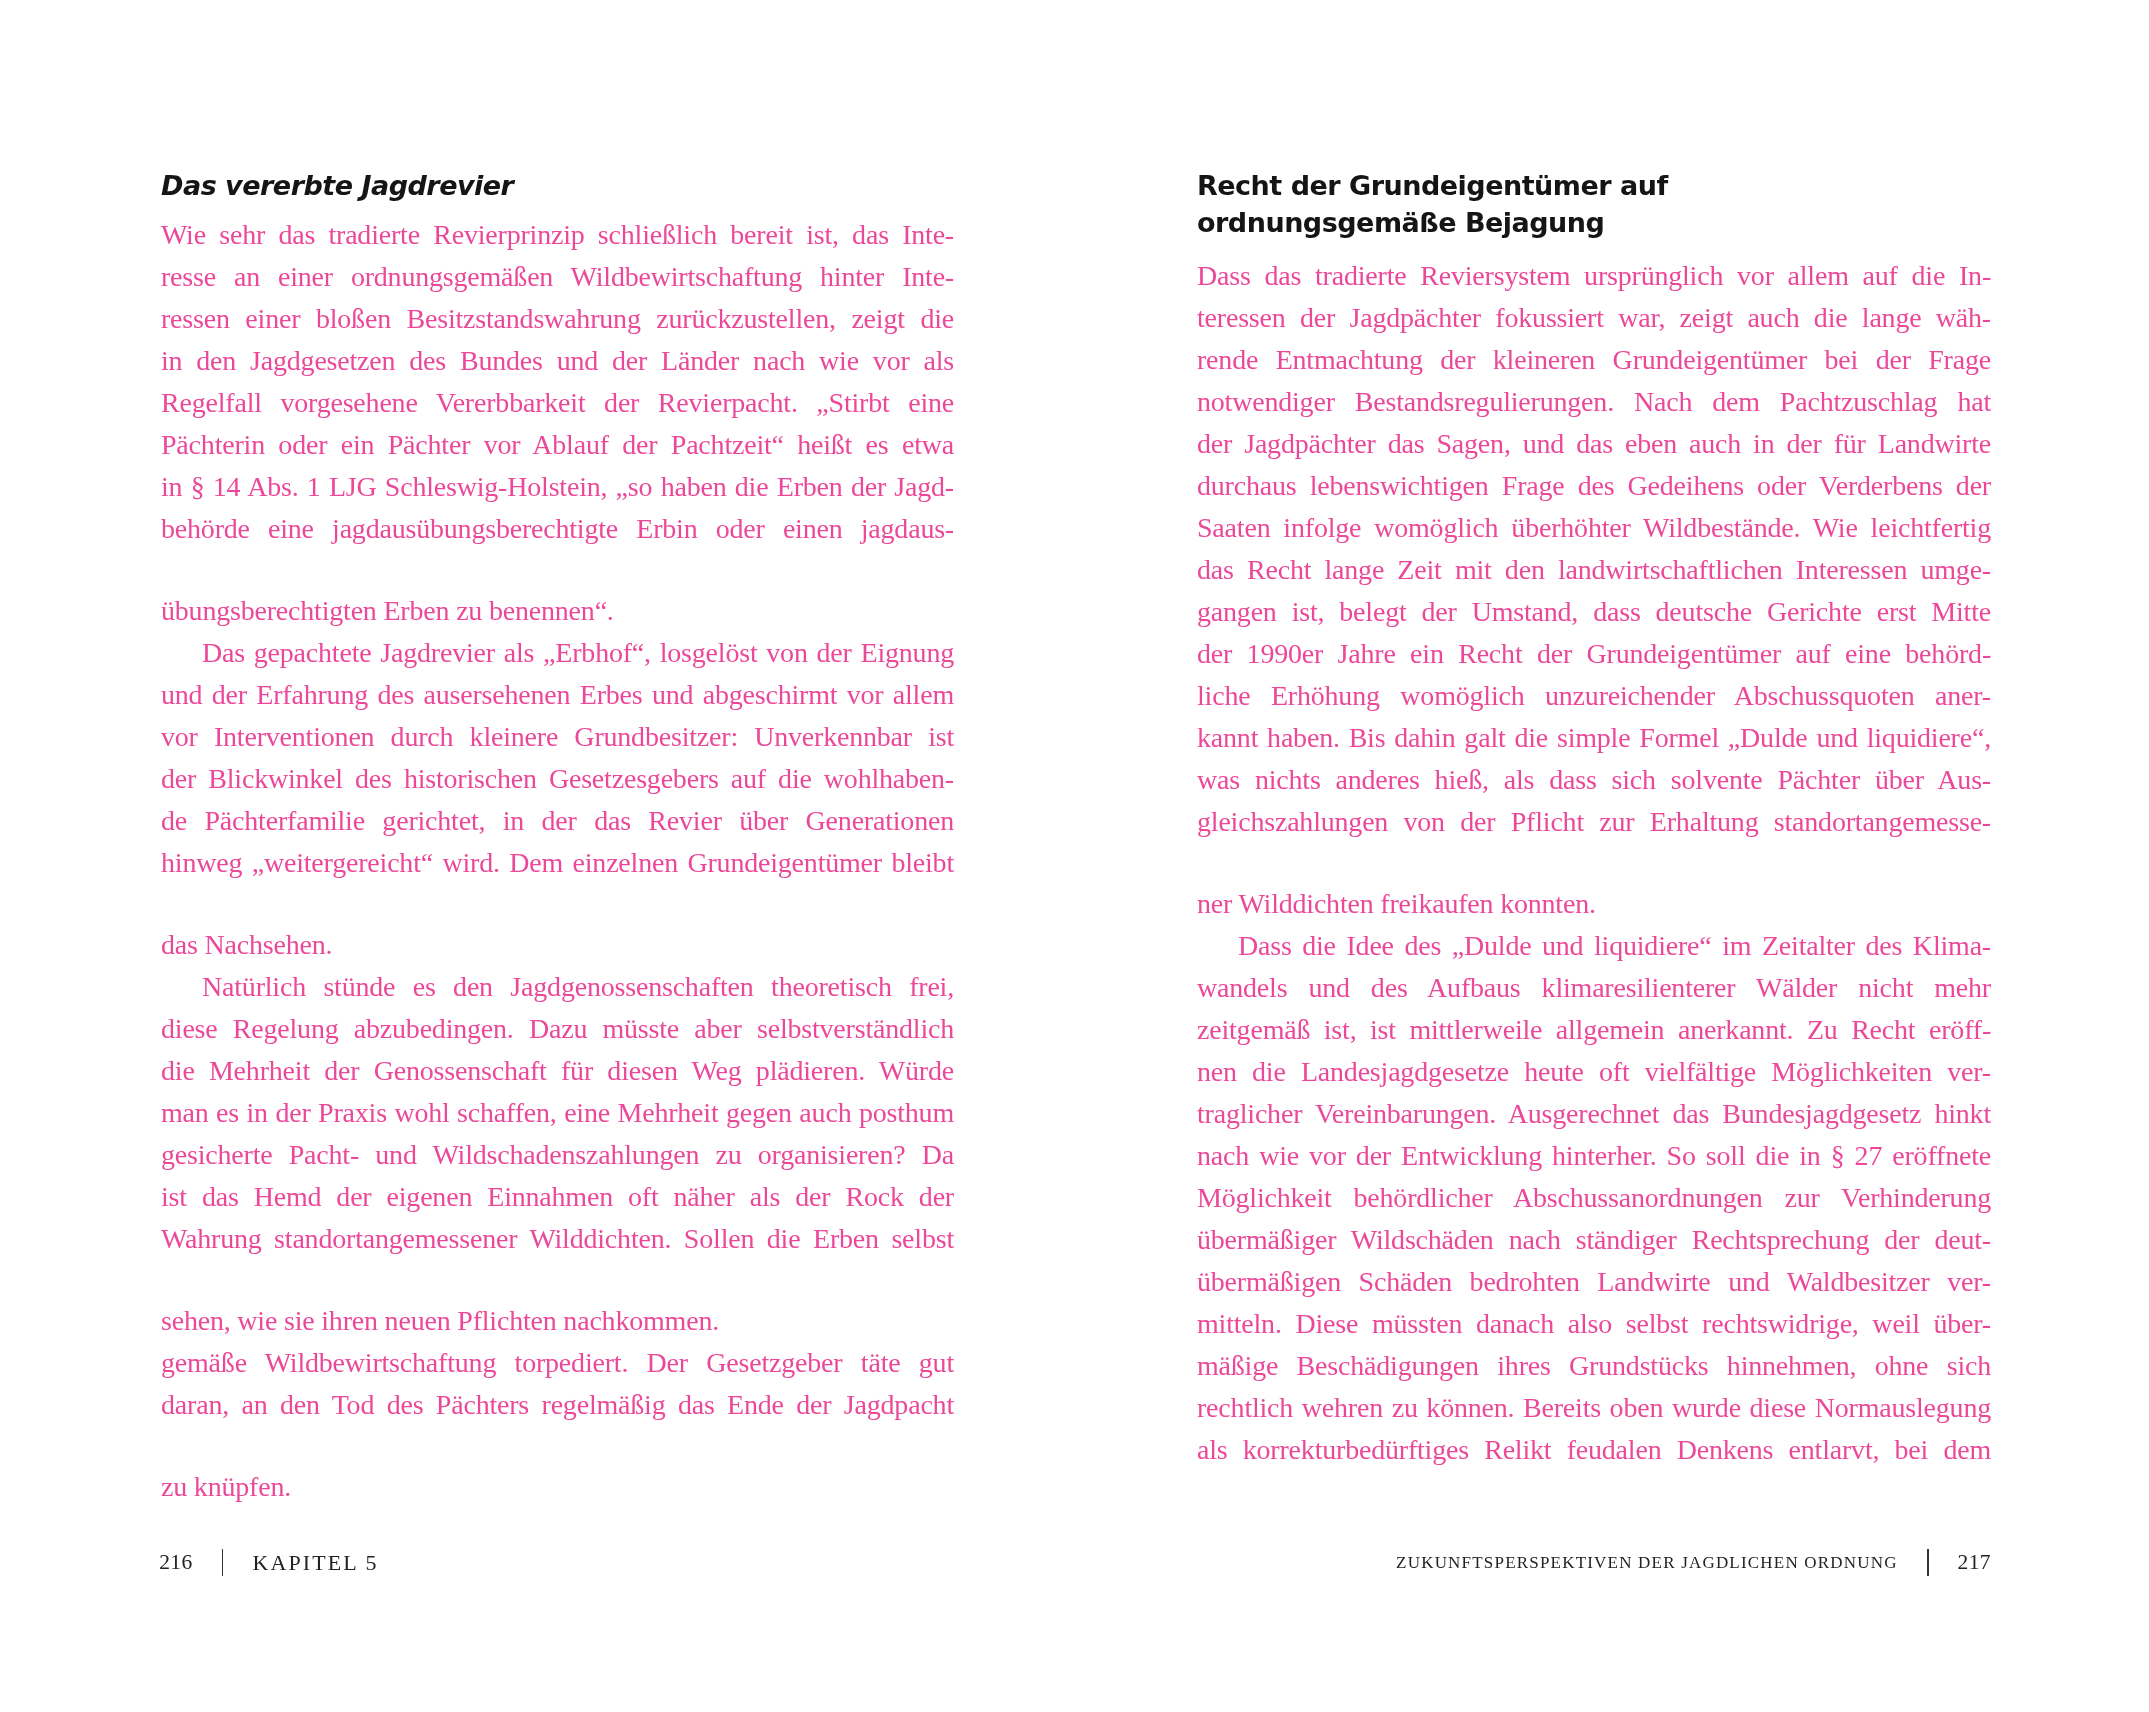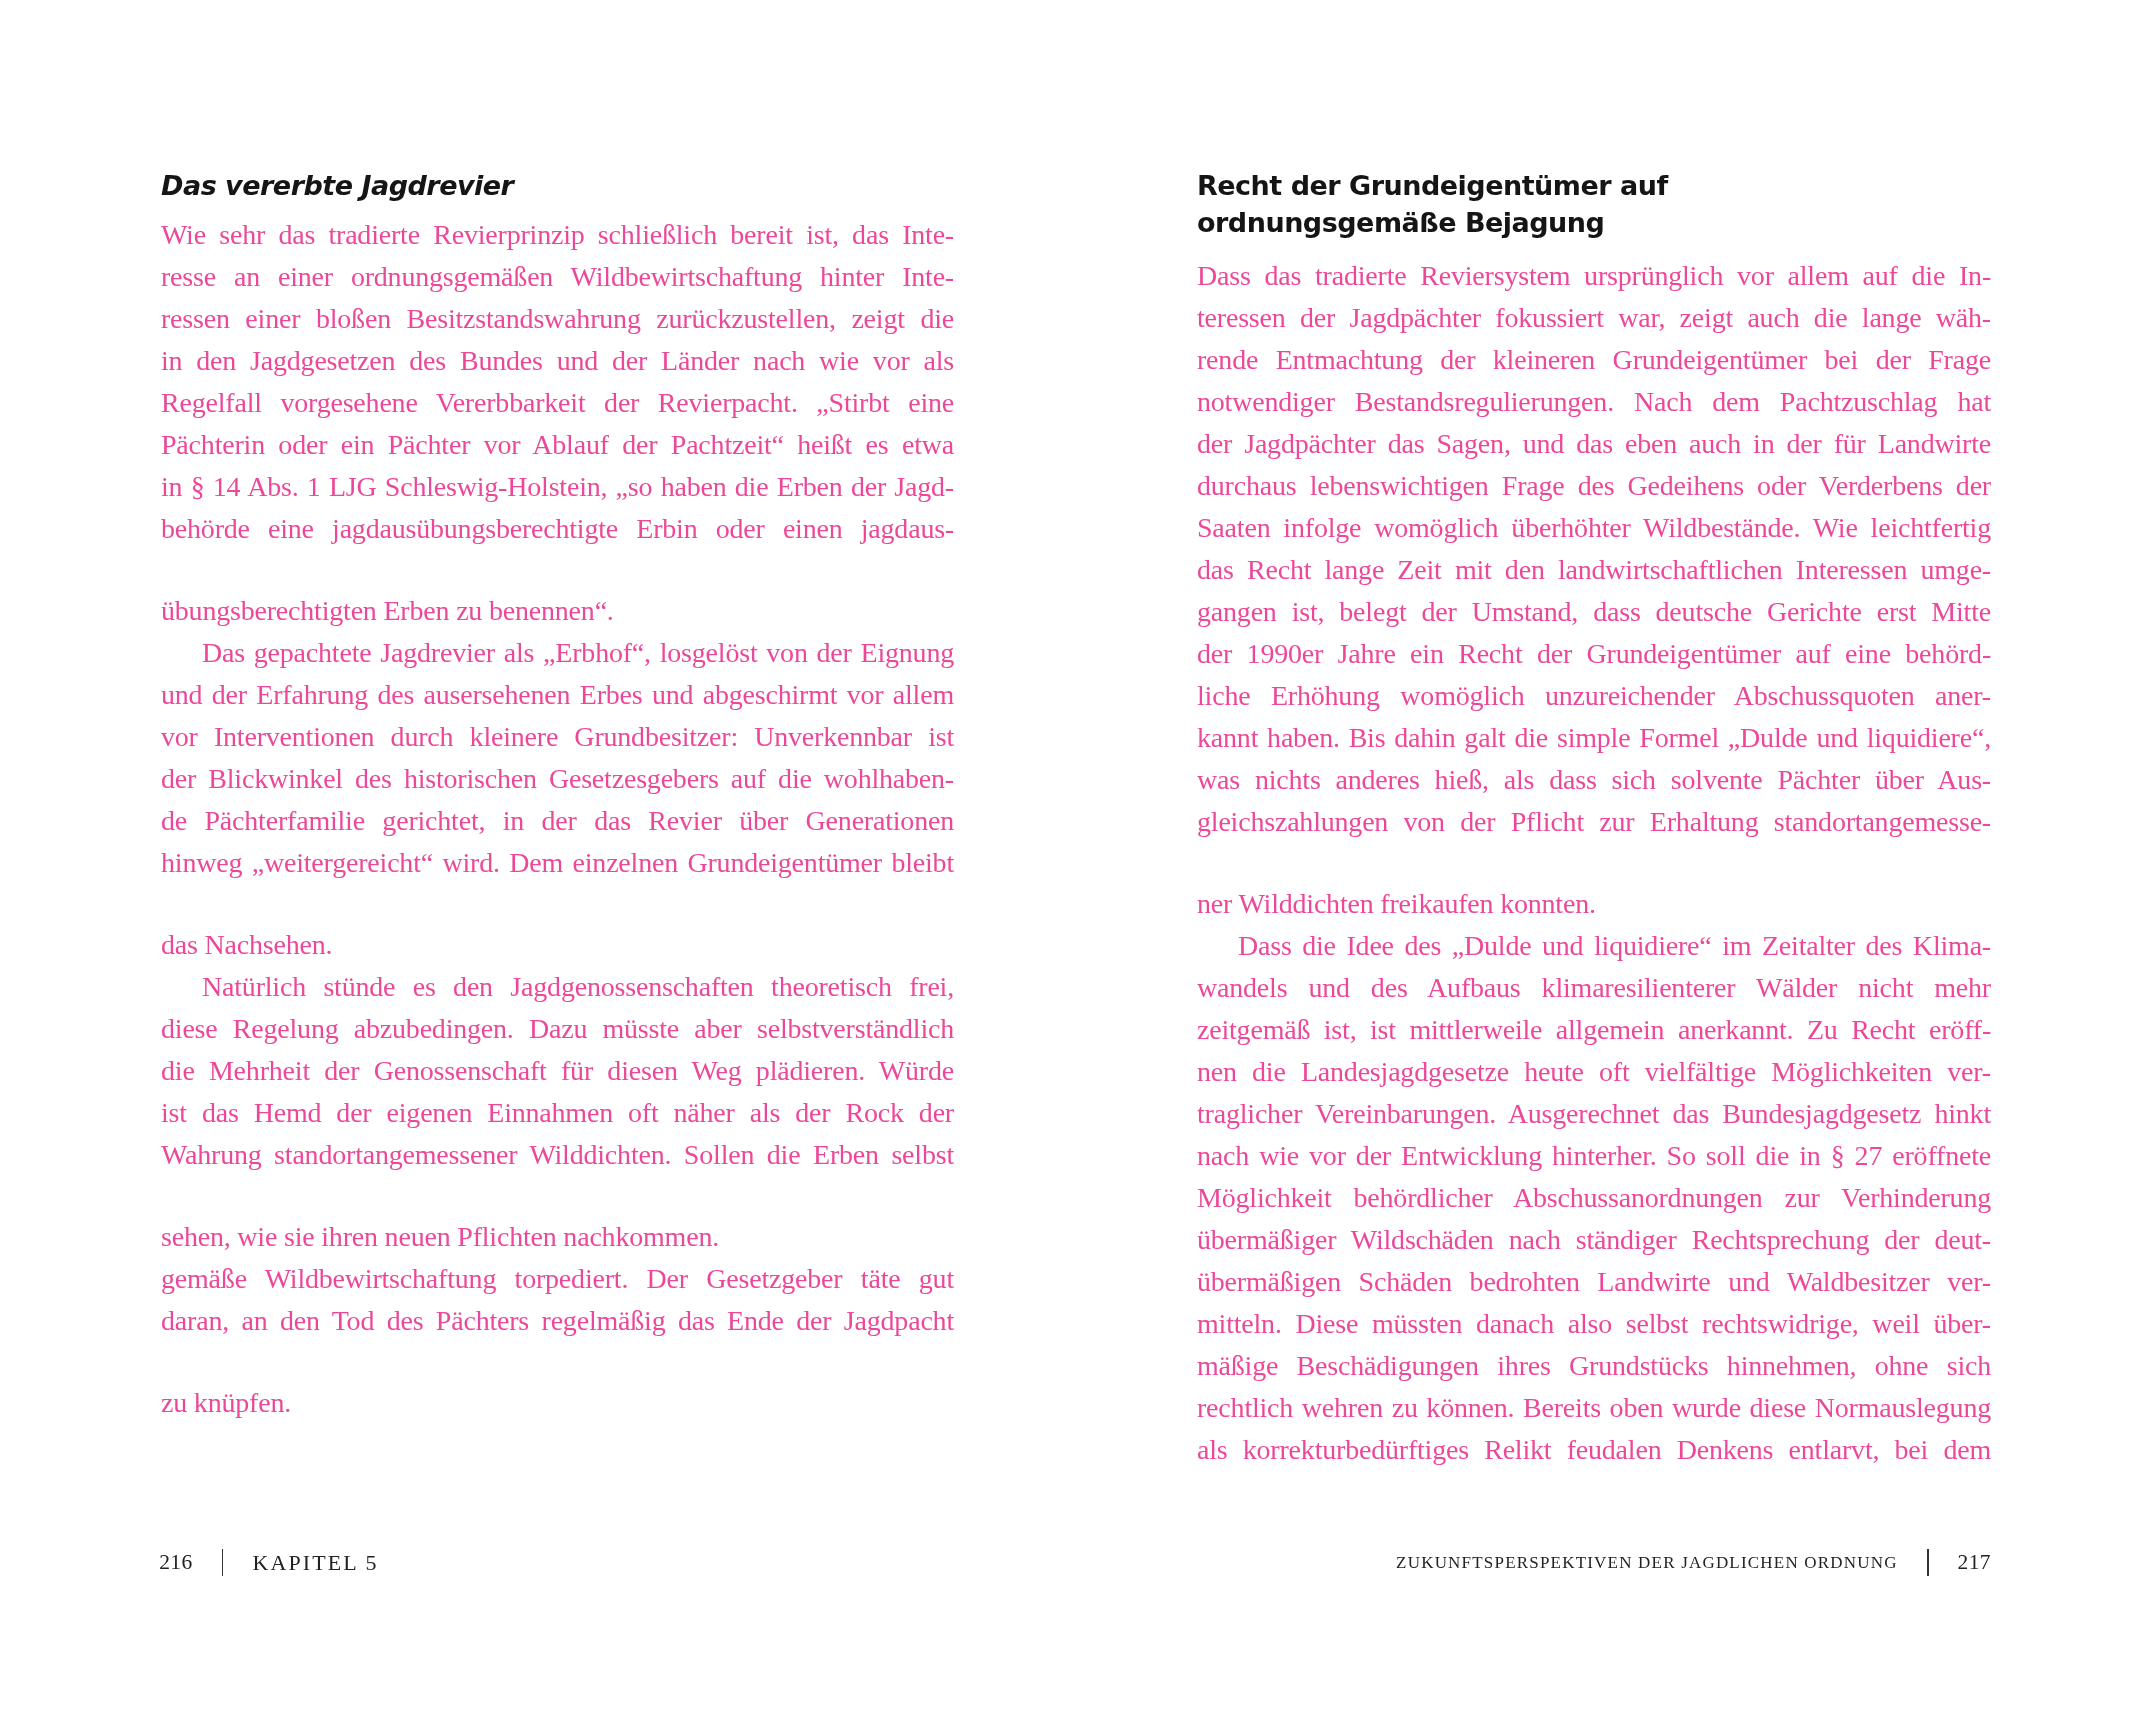--- a/index.html
+++ b/index.html
@@ -60,20 +60,22 @@
       <span class="line indent">Das gepachtete Jagdrevier als „Erbhof“, losgelöst von der Eignung</span>
       <span class="line">und der Erfahrung des ausersehenen Erbes und abgeschirmt vor allem</span>
       <span class="line">vor Interventionen durch kleinere Grundbesitzer: Unverkennbar ist</span>
       <span class="line">der Blickwinkel des historischen Gesetzesgebers auf die wohlhaben-</span>
       <span class="line">de Pächterfamilie gerichtet, in der das Revier über Generationen</span>
       <span class="line">hinweg „weitergereicht“ wird. Dem einzelnen Grundeigentümer bleibt</span>
       <span class="line last">das Nachsehen.</span>
       <span class="line indent">Natürlich stünde es den Jagdgenossenschaften theoretisch frei,</span>
       <span class="line">diese Regelung abzubedingen. Dazu müsste aber selbstverständlich</span>
       <span class="line">die Mehrheit der Genossenschaft für diesen Weg plädieren. Würde</span>
+      <span class="line">man es in der Praxis wohl schaffen, eine Mehrheit gegen auch posthum</span>
+      <span class="line">gesicherte Pacht- und Wildschadenszahlungen zu organisieren? Da</span>
       <span class="line">ist das Hemd der eigenen Einnahmen oft näher als der Rock der</span>
       <span class="line">Wahrung standortangemessener Wilddichten. Sollen die Erben selbst</span>
       <span class="line last">sehen, wie sie ihren neuen Pflichten nachkommen.</span>
       <span class="line">gemäße Wildbewirtschaftung torpediert. Der Gesetzgeber täte gut</span>
       <span class="line">daran, an den Tod des Pächters regelmäßig das Ende der Jagdpacht</span>
       <span class="line last">zu knüpfen.</span>
     </div>
   <div class="footer">
     <span class="folio">216</span>
     <span class="sep"></span>

